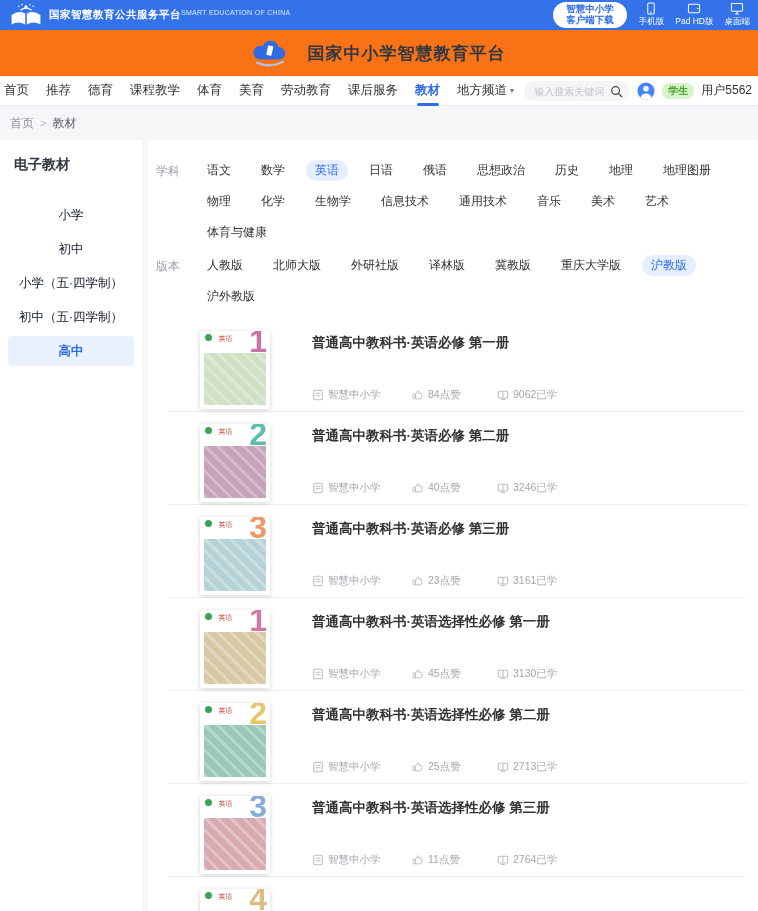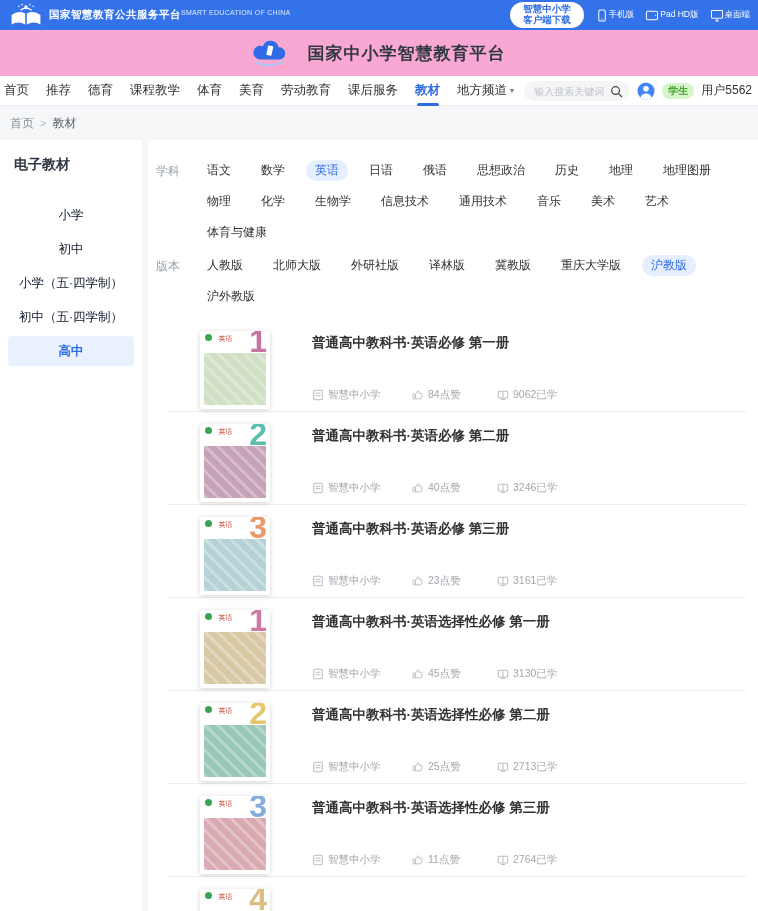--- a/index.html
+++ b/index.html
@@ -12,25 +12,25 @@
   .topbar-left { display:flex; align-items:center; gap:7px; }
   .tb-logo { flex:0 0 auto; }
   .tb-titles { display:flex; line-height:1.1; }
   .tb-title { font-size:10.5px; font-weight:bold; letter-spacing:.5px; }
   .tb-sub { font-size:7px; opacity:.85; letter-spacing:.3px; }
   .topbar-right { display:flex; align-items:center; gap:12px; }
   .dl-pill { background:#fff; border:none; border-radius:14px; padding:2px 13px;
     display:flex; flex-direction:column; line-height:1.15; cursor:pointer; }
   .dl-pill span { font-size:9.5px; font-weight:bold; color:#2e6be5; }
   .devices { display:flex; gap:11px; }
-  .device { display:flex; align-items:center; gap:1px; cursor:pointer; }
+  .device { display:flex; flex-direction:column; align-items:center; gap:1px; cursor:pointer; }
   .device .dev-label { font-size:8.5px; color:#fff; white-space:nowrap; }
 
   
-  .site-header { height:46px; background:#f9a8d4; display:flex; align-items:center;
+  .site-header { height:46px; background:#f97316; display:flex; align-items:center;
     justify-content:center; gap:21px; }
   .site-title { font-size:17px; font-weight:bold; color:#2f3742; letter-spacing:1px; }
 
   
   .nav { height:30px; background:#fff; border-bottom:1px solid #edf0f4;
     display:flex; align-items:center; justify-content:space-between; padding:0 6px 0 4px; }
   .nav-menu { display:flex; align-items:center; gap:17px; }
   .nav-item { position:relative; font-size:12.5px; color:#333; cursor:pointer;
     height:30px; display:flex; align-items:center; gap:2px; white-space:nowrap; }
   .nav-item.active { color:#2e6be5; font-weight:bold; }

